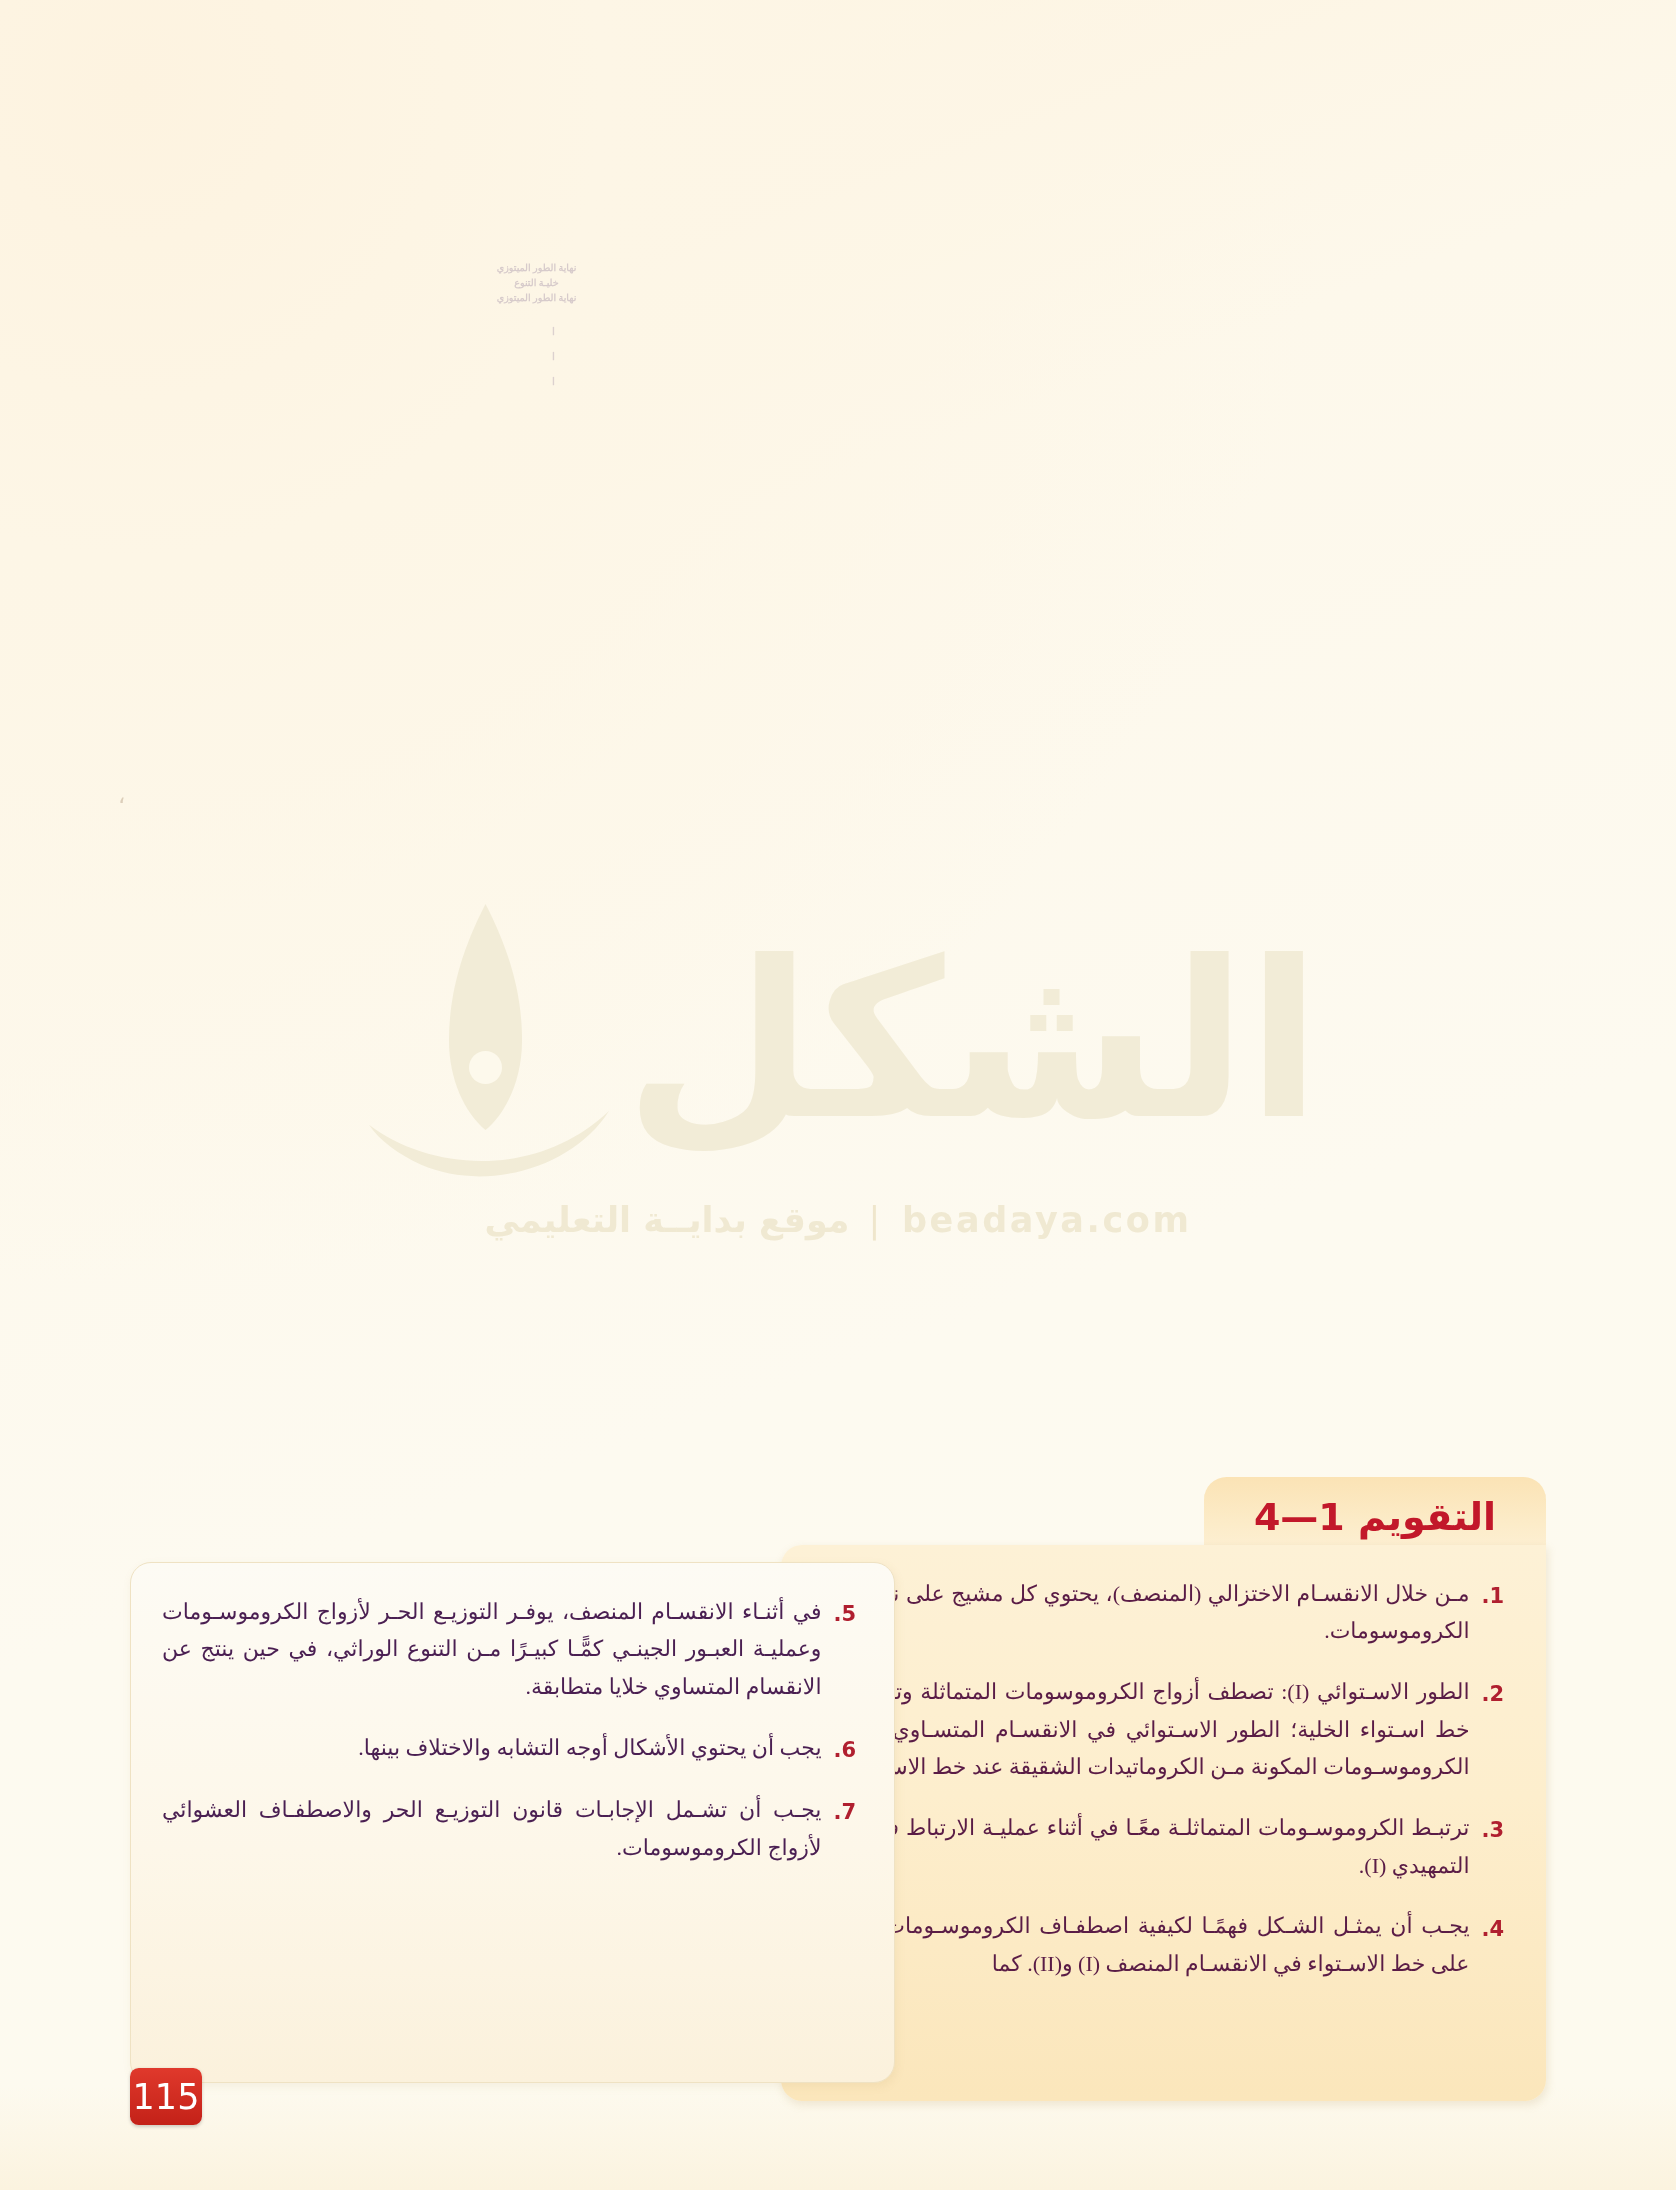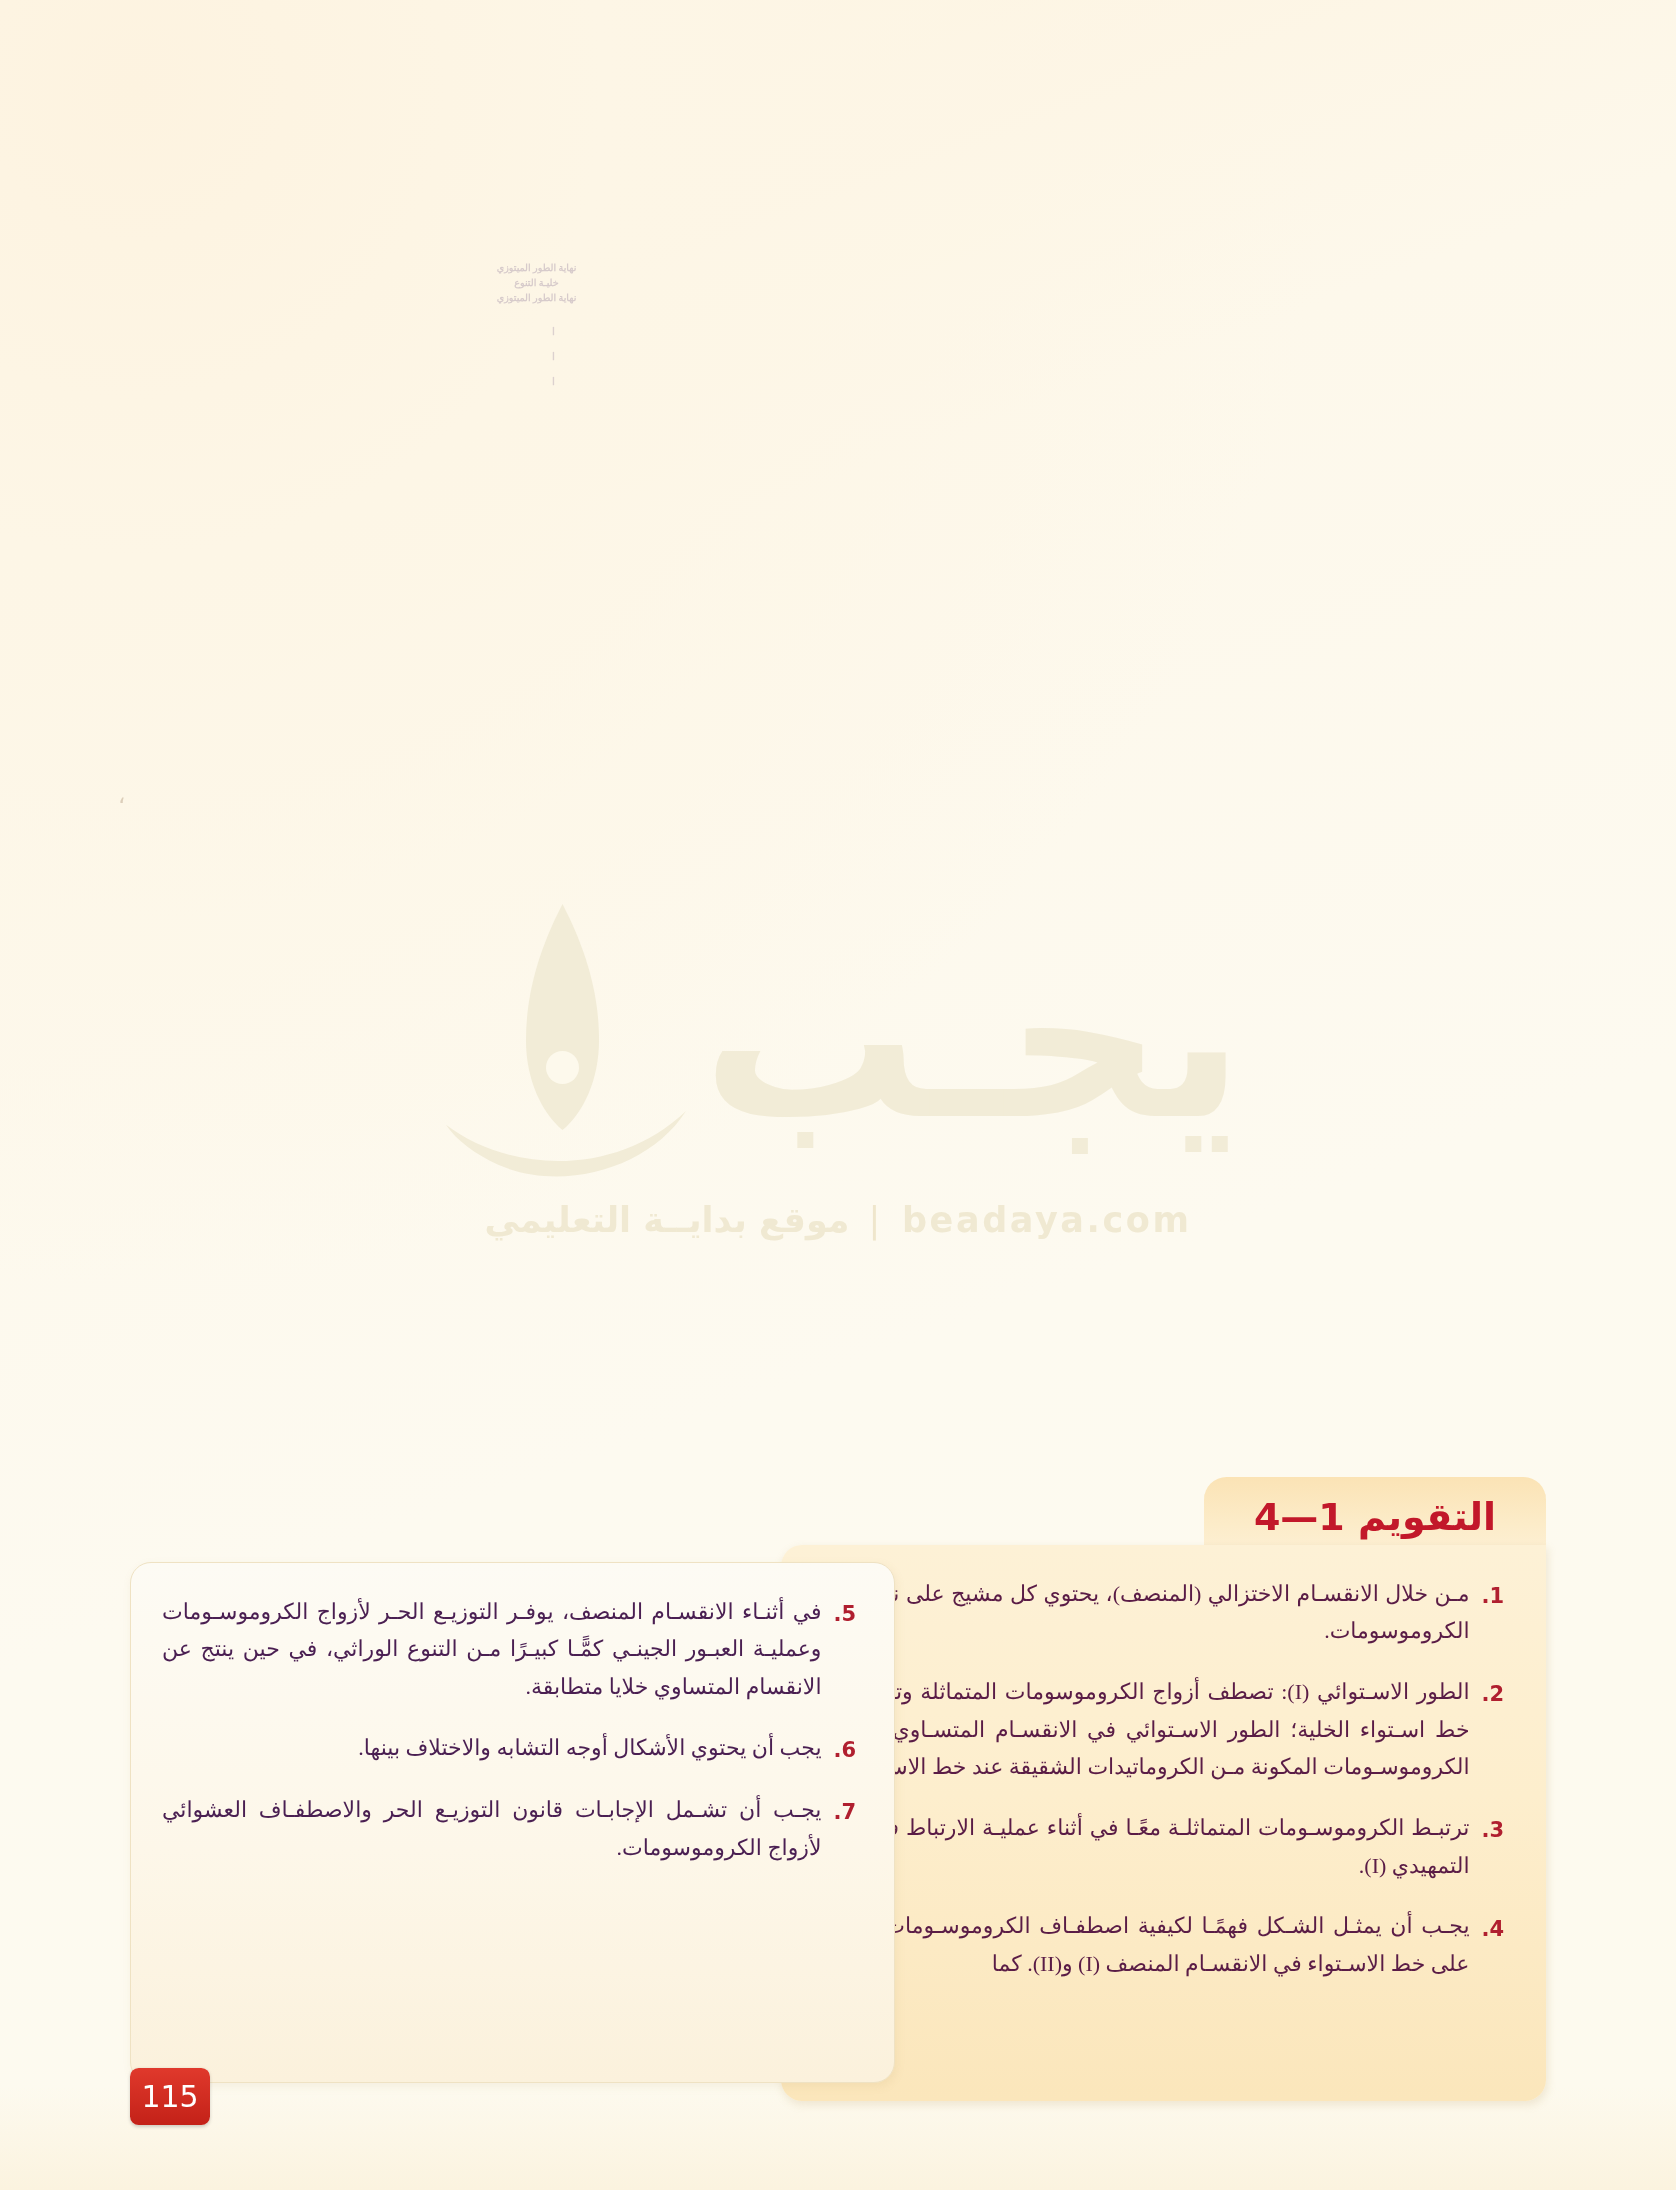--- a/index.html
+++ b/index.html
@@ -183,27 +183,27 @@
     min-width: 29.5px;
     text-align: left;
   }
   .qtext { flex: 1 1 auto; }
 
   
   .page-num {
     position: absolute;
     left: 130px;
     top: 2068px;
-    width: 80px;
+    width: 72px;
     height: 57px;
     background: linear-gradient(180deg, #e0392c 0%, #c32118 100%);
     border-radius: 8.7px;
     color: #ffffff;
     font-family: "DejaVu Sans", sans-serif;
-    font-size: 30px;
+    font-size: 35px;
     display: flex;
     align-items: center;
     justify-content: center;
     z-index: 4;
     box-shadow: 0 1.7px 3.5px rgba(0,0,0,.18);
   }
 
   
   .bottom-shade {
     position: absolute;
@@ -226,21 +226,21 @@
     <div>ا</div>
     <div>ا</div>
     <div>ا</div>
   </div>
 </div>
 
 <div class="stray-mark">،</div>
 
 <div class="watermark">
   <div class="wm-row">
-    <span class="wm-word">يجـب</span>
+    <span class="wm-word">الشكل</span>
     <span class="wm-pen">
       <svg width="261" height="287" viewBox="0 0 300 330" aria-hidden="true">
         <path d="M150 8 C118 70 108 120 108 165 C108 210 126 248 150 268 C174 248 192 210 192 165 C192 120 182 70 150 8 Z" fill="#f2ecd7"></path>
         <circle cx="150" cy="196" r="19" fill="#fdf9ec"></circle>
         <path d="M16 262 C90 318 212 322 292 246 C250 312 150 340 76 308 C50 296 28 280 16 262 Z" fill="#f2ecd7"></path>
       </svg>
     </span>
   </div>
   <div class="wm-sub">
     <span>beadaya.com</span>

